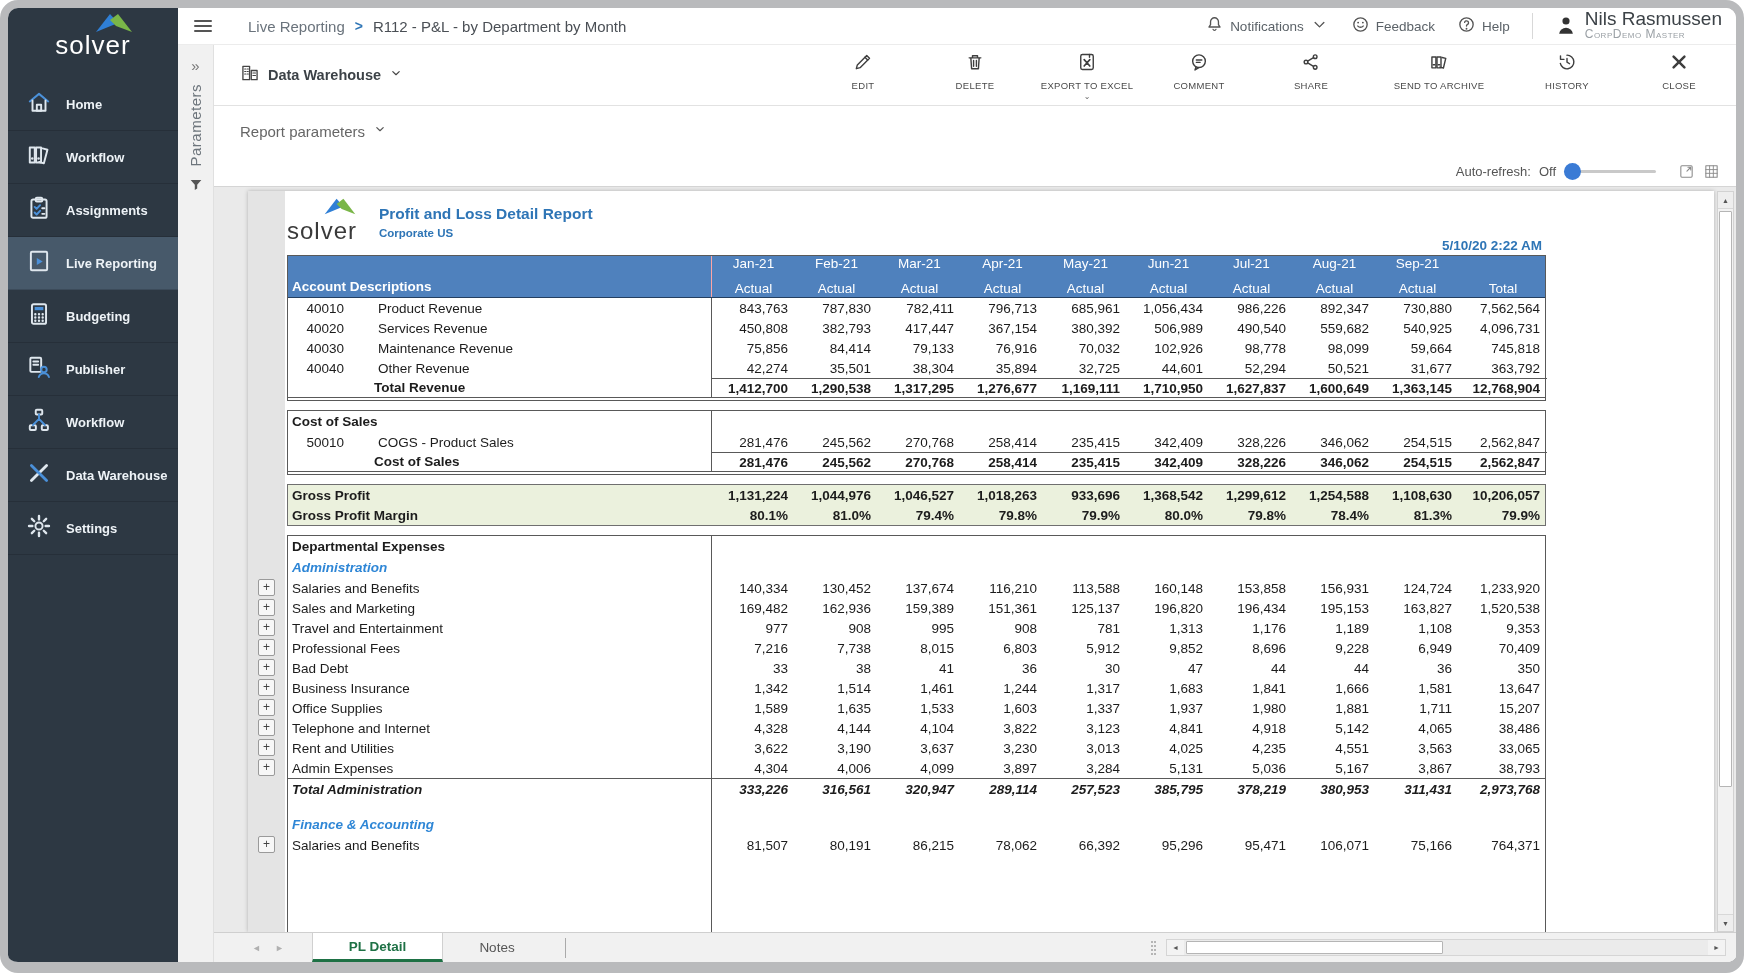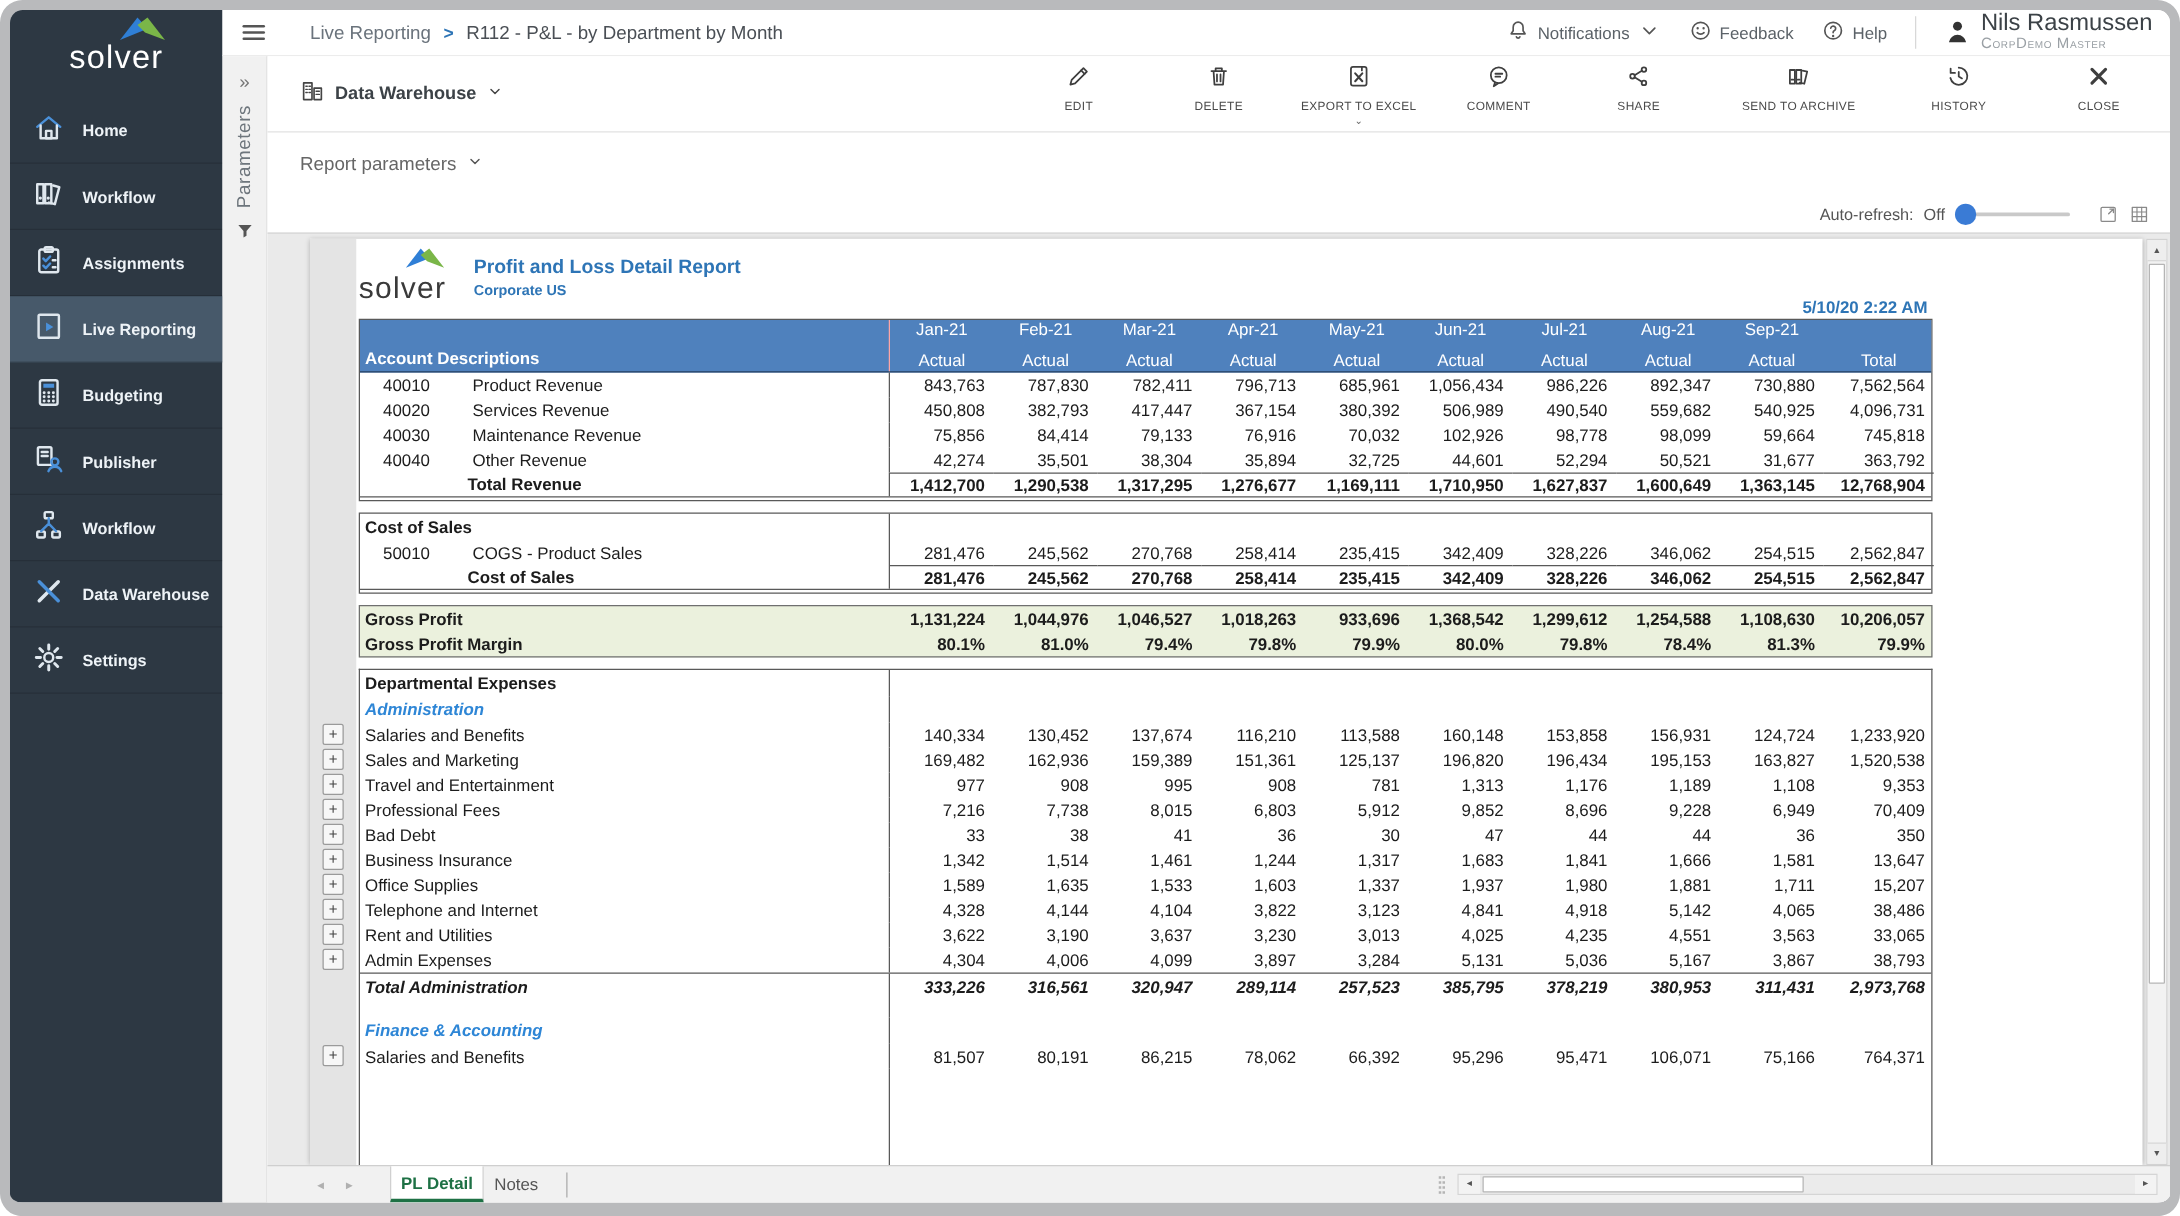--- a/index.html
+++ b/index.html
@@ -106,21 +106,21 @@
   .plusbox{position:absolute;left:-30px;top:1px;width:17px;height:17px;border:1px solid #9a9a9a;background:#f7f7f7;border-radius:2px;font-size:12px;line-height:15px;text-align:center;color:#444;cursor:pointer}
   
   .vscroll{width:17px;flex:0 0 17px;background:#f2f2f2;border:1px solid #d2d2d2;margin:4px 2px 0 0;display:flex;flex-direction:column}
   .varrow{height:17px;display:flex;align-items:center;justify-content:center;font-size:7px;color:#555;background:#eee;border-bottom:1px solid #d8d8d8;cursor:pointer}
   .varrow.down{border-top:1px solid #d8d8d8;border-bottom:none;margin-top:auto}
   .vthumb{margin:2px 1px;height:78%;background:#fff;border:1px solid #b5b5b5;border-radius:1px;cursor:pointer}
   
   .tabbar{height:30px;background:#f1f1f1;border-top:1px solid #cfcfcf;display:flex;align-items:center;padding:0 10px 0 38px}
   .tabnav{color:#b0b0b0;font-size:9px;display:flex;gap:14px;margin-right:28px}
   .tabnav span{cursor:pointer}
-  .tab{height:29px;display:flex;align-items:center;padding:0 8px;font-size:13.5px;color:#555;cursor:pointer}
+  .tab{height:29px;display:flex;align-items:center;padding:0 36px;font-size:13.5px;color:#555;cursor:pointer}
   .tab.active{background:#fff;border:1px solid #d0d0d0;border-top:none;border-bottom:3px solid var(--tab-green);color:var(--tab-green);font-weight:700}
   .tabsep{width:1px;height:20px;background:#aaa;margin-left:14px}
   .dots{width:5px;height:14px;border-left:2px dotted #b5b5b5;border-right:2px dotted #b5b5b5;margin:0 10px 0 auto}
   .hscroll{width:560px;height:17px;background:#ebebeb;border:1px solid #d5d5d5;display:flex;align-items:center}
   .harrow{width:17px;height:15px;display:flex;align-items:center;justify-content:center;font-size:7px;color:#555;background:#f3f3f3;cursor:pointer}
   .harrow.right{margin-left:auto}
   .hthumb{width:46%;height:13px;background:#fff;border:1px solid #b5b5b5;margin-left:2px;border-radius:1px;cursor:pointer}
 </style>
 </head>
 <body>

